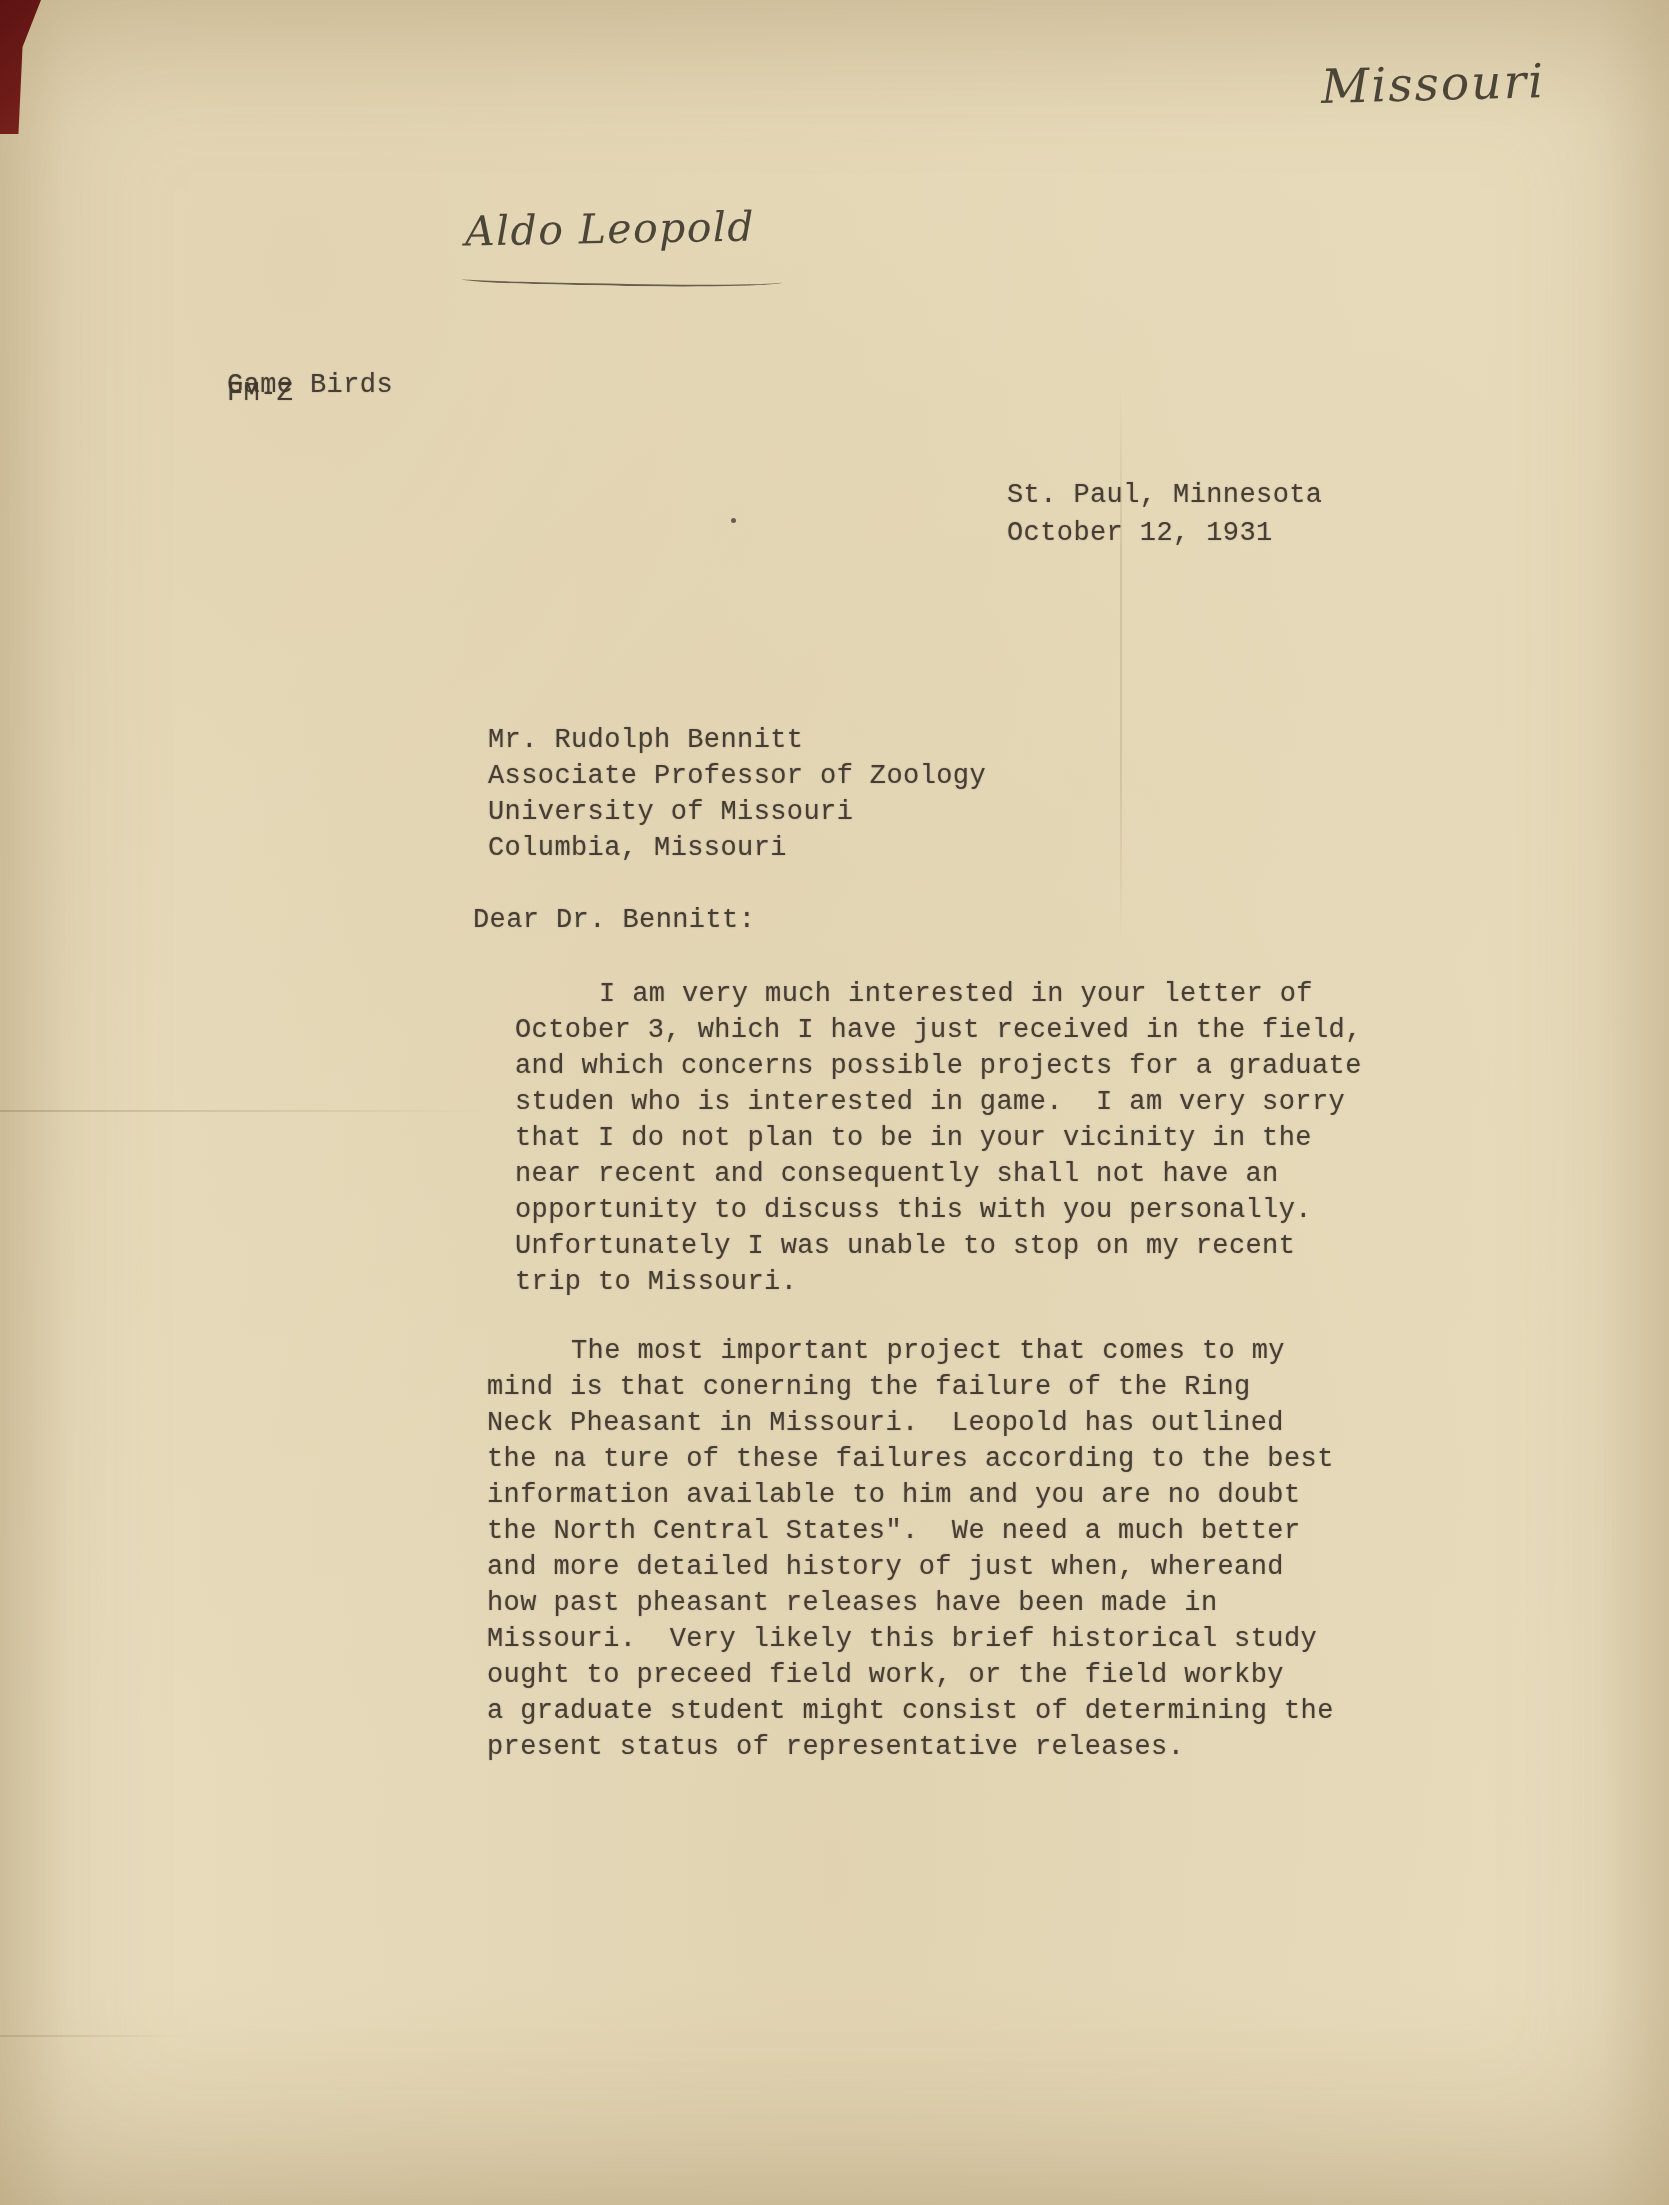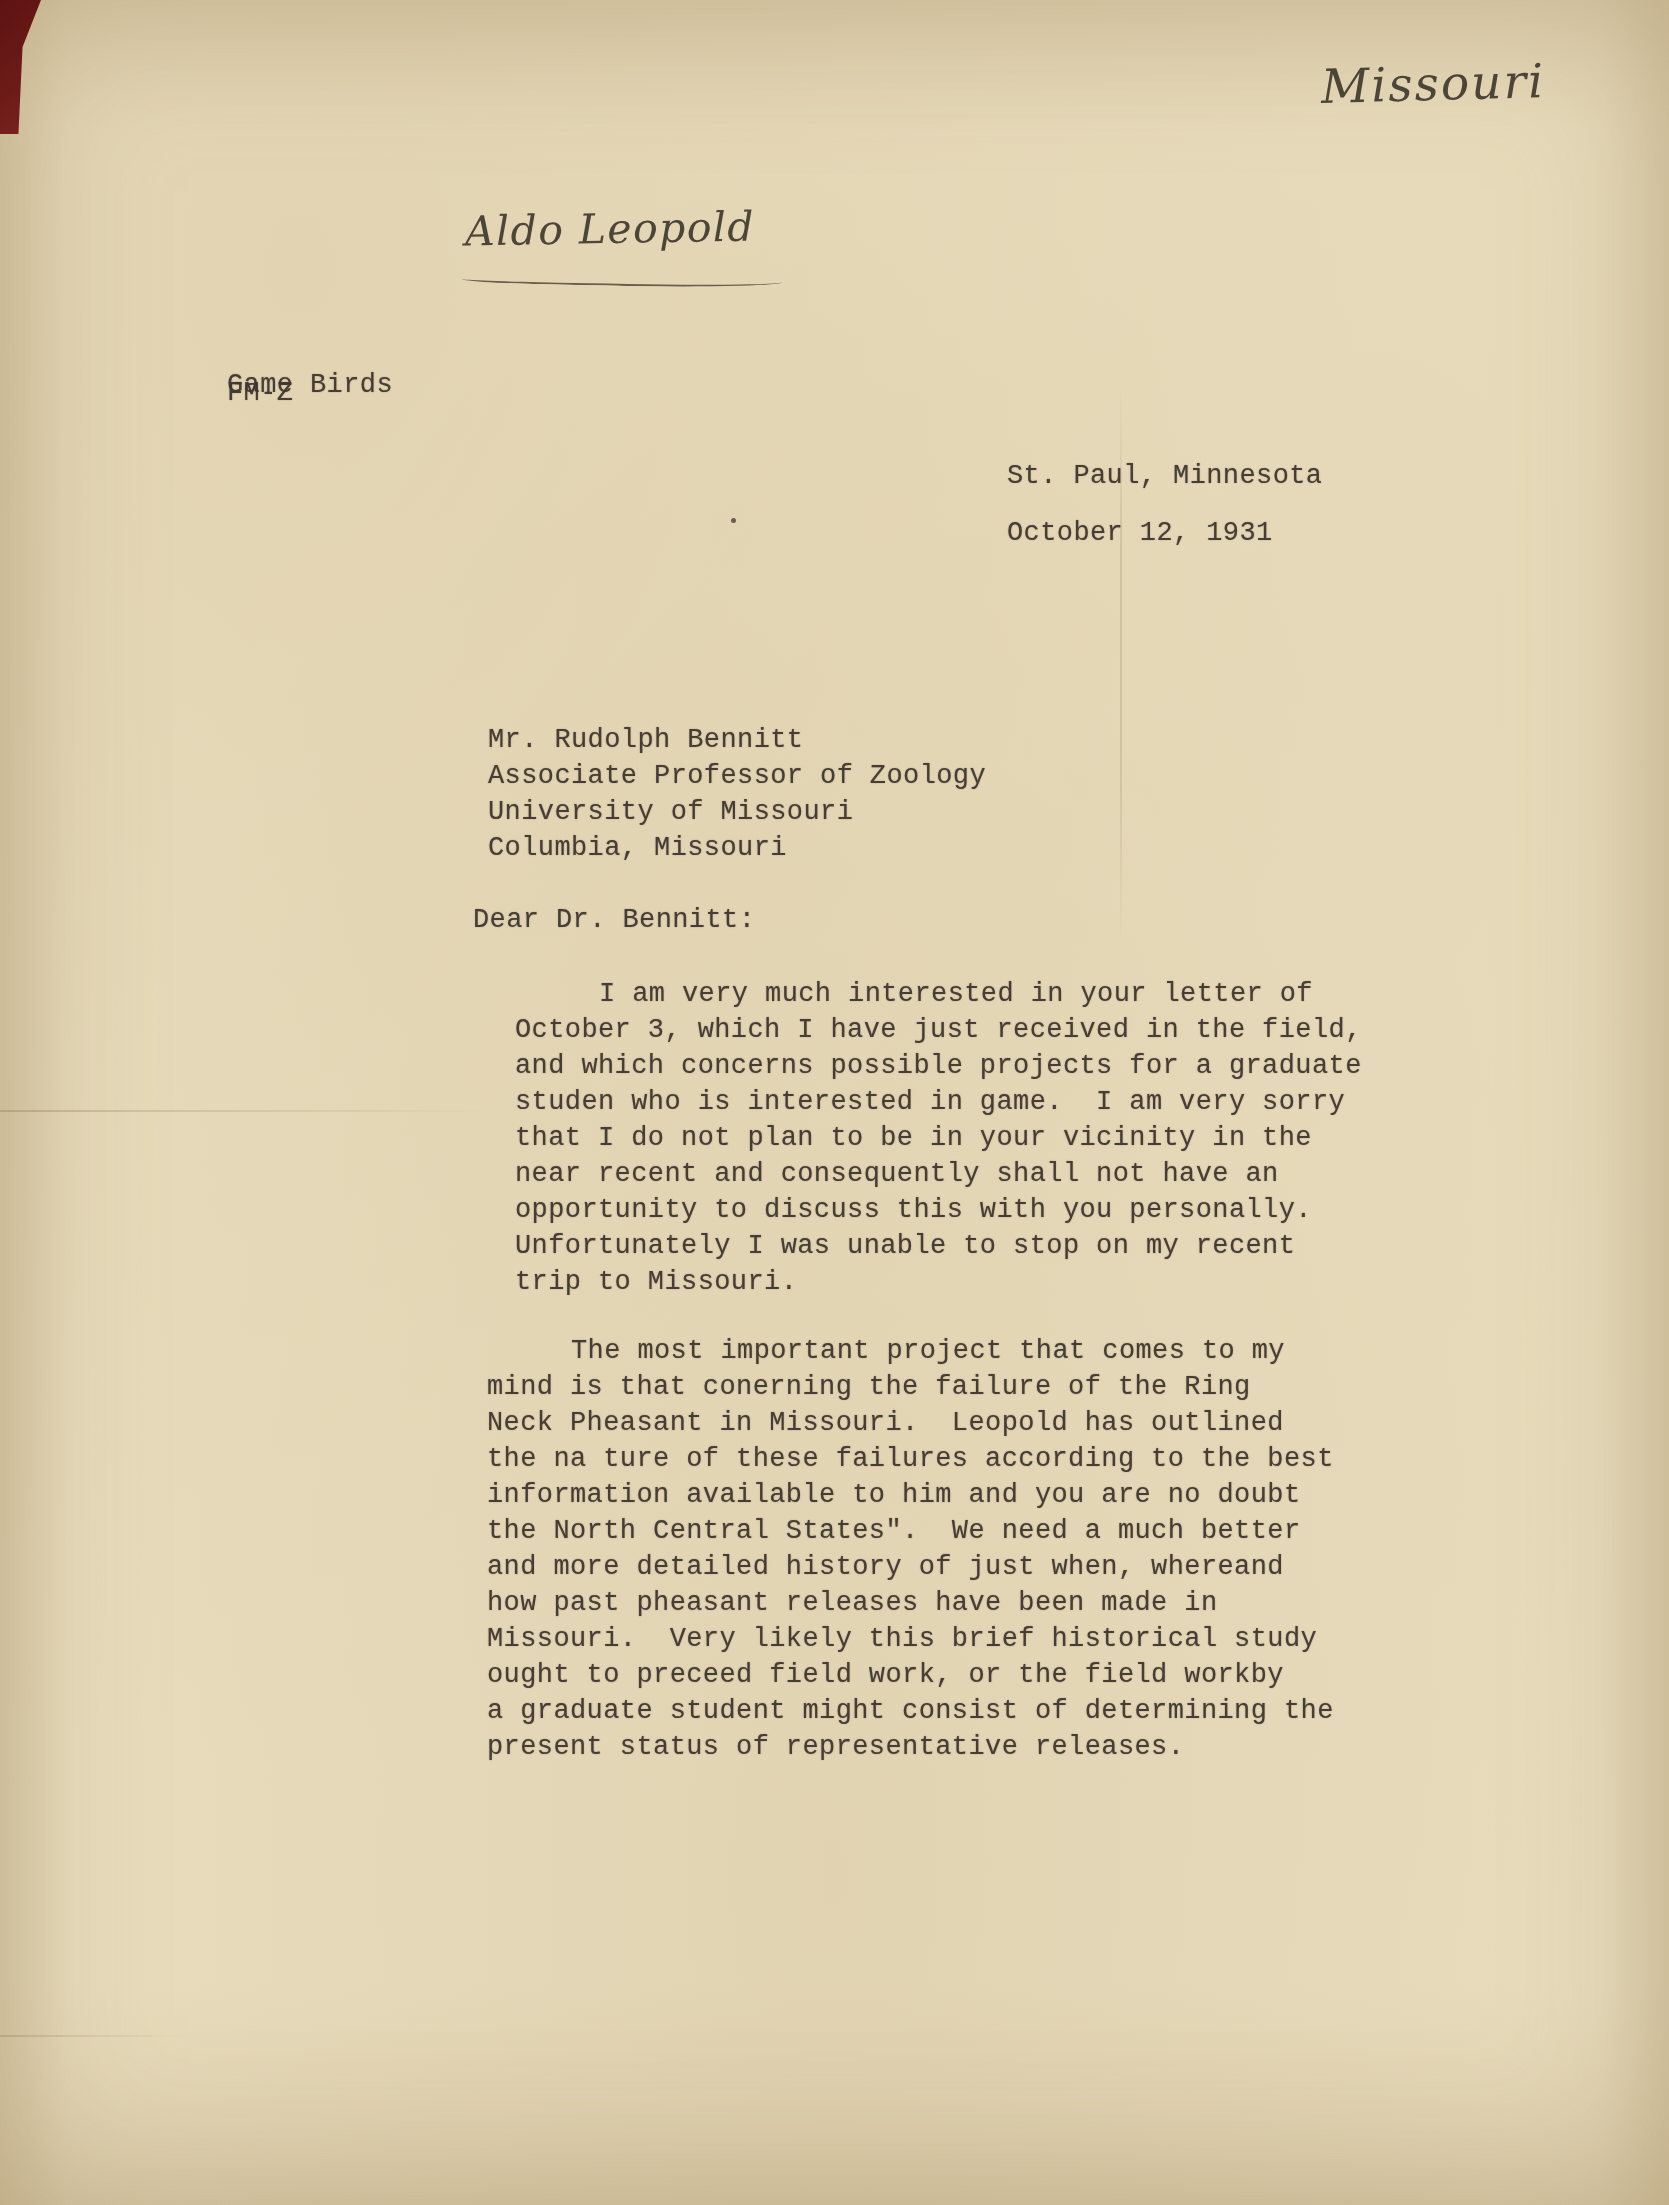--- a/index.html
+++ b/index.html
@@ -111,21 +111,21 @@
     top: 518px;
     left: 731px;
     width: 5px;
     height: 5px;
     border-radius: 50%;
     background: rgba(62,55,46,0.75);
   }
   
   .file-code-1 { top: 334px; left: 227px; margin-top: 44px; }
   .file-code-2 { top: 370px; left: 227px; }
-  .dateline-place { top: 461px; left: 1007px; }
+  .dateline-place { top: 480px; left: 1007px; }
   .dateline-date  { top: 518px; left: 1007px; }
   .recipient { top: 722px; left: 473px; }
   .salutation { top: 905px; left: 473px; }
   .paragraph-1 { top: 976px; left: 500px; }
   .paragraph-2 { top: 1333px; left: 472px; }
 </style>
 </head>
 <body>
 
 <div class="paper">

